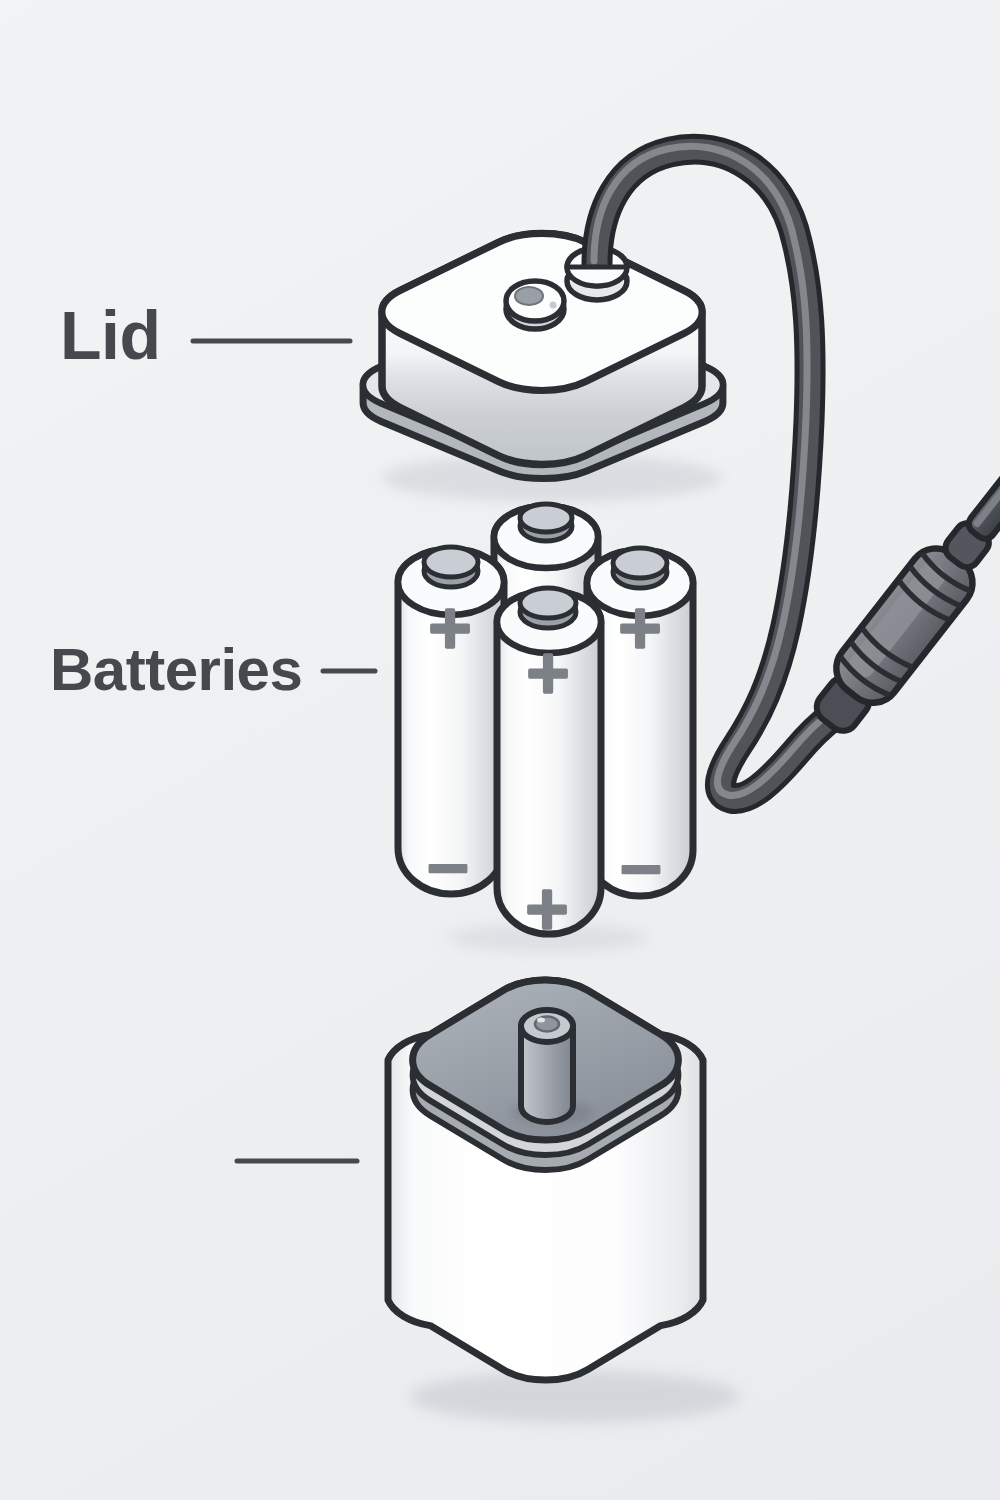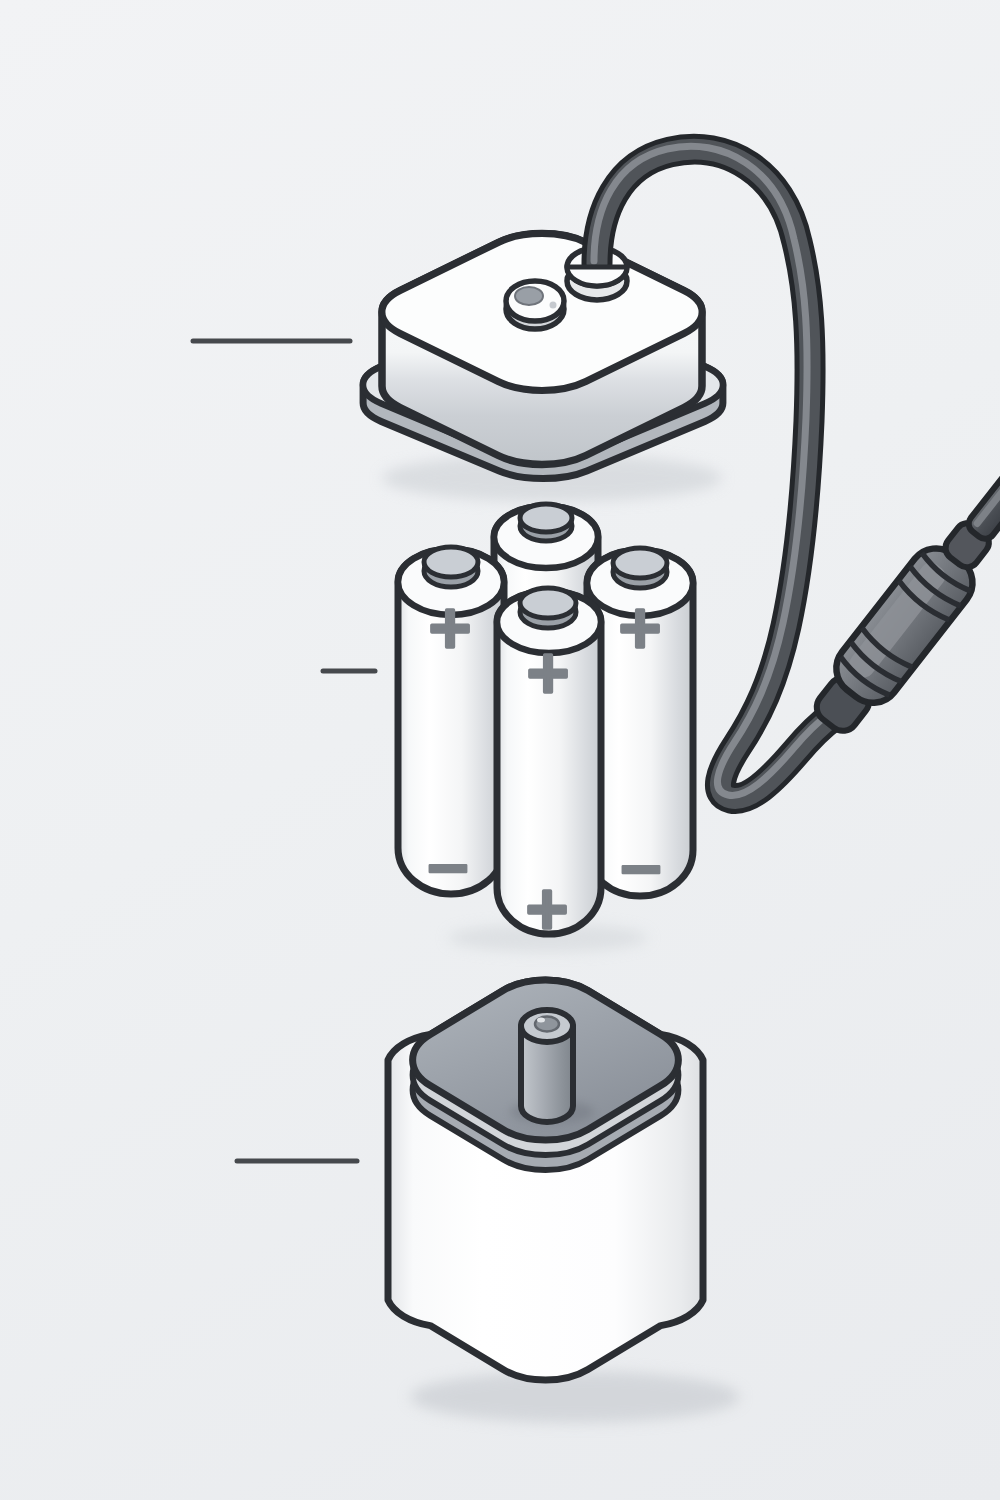--- a/index.html
+++ b/index.html
@@ -184,14 +184,16 @@
       <ellipse cx="552" cy="1112" rx="42" ry="12" fill="#6f757e" opacity="0.45" filter="url(#soft2)"></ellipse>
       <g>
         <path d="M 521,1026 L 521,1106 A 26 16 0 0 0 573,1106 L 573,1026 Z" fill="url(#postGrad)" stroke="#2b2e33" stroke-width="6"></path>
         <ellipse cx="547" cy="1026" rx="26" ry="16" fill="#c5cad0" stroke="#2b2e33" stroke-width="6"></ellipse>
         <ellipse cx="547" cy="1024" rx="12" ry="7.5" fill="#8f959c" stroke="#63686f" stroke-width="2.5"></ellipse>
         <ellipse cx="541" cy="1020" rx="4" ry="2.5" fill="#e2e5e8"></ellipse>
       </g>
     </g>
   </svg>
 
+  <div class="callout lid">Lid</div>
+  <div class="callout batteries">Batteries</div>
 
 </div>
 
 </body></html>

